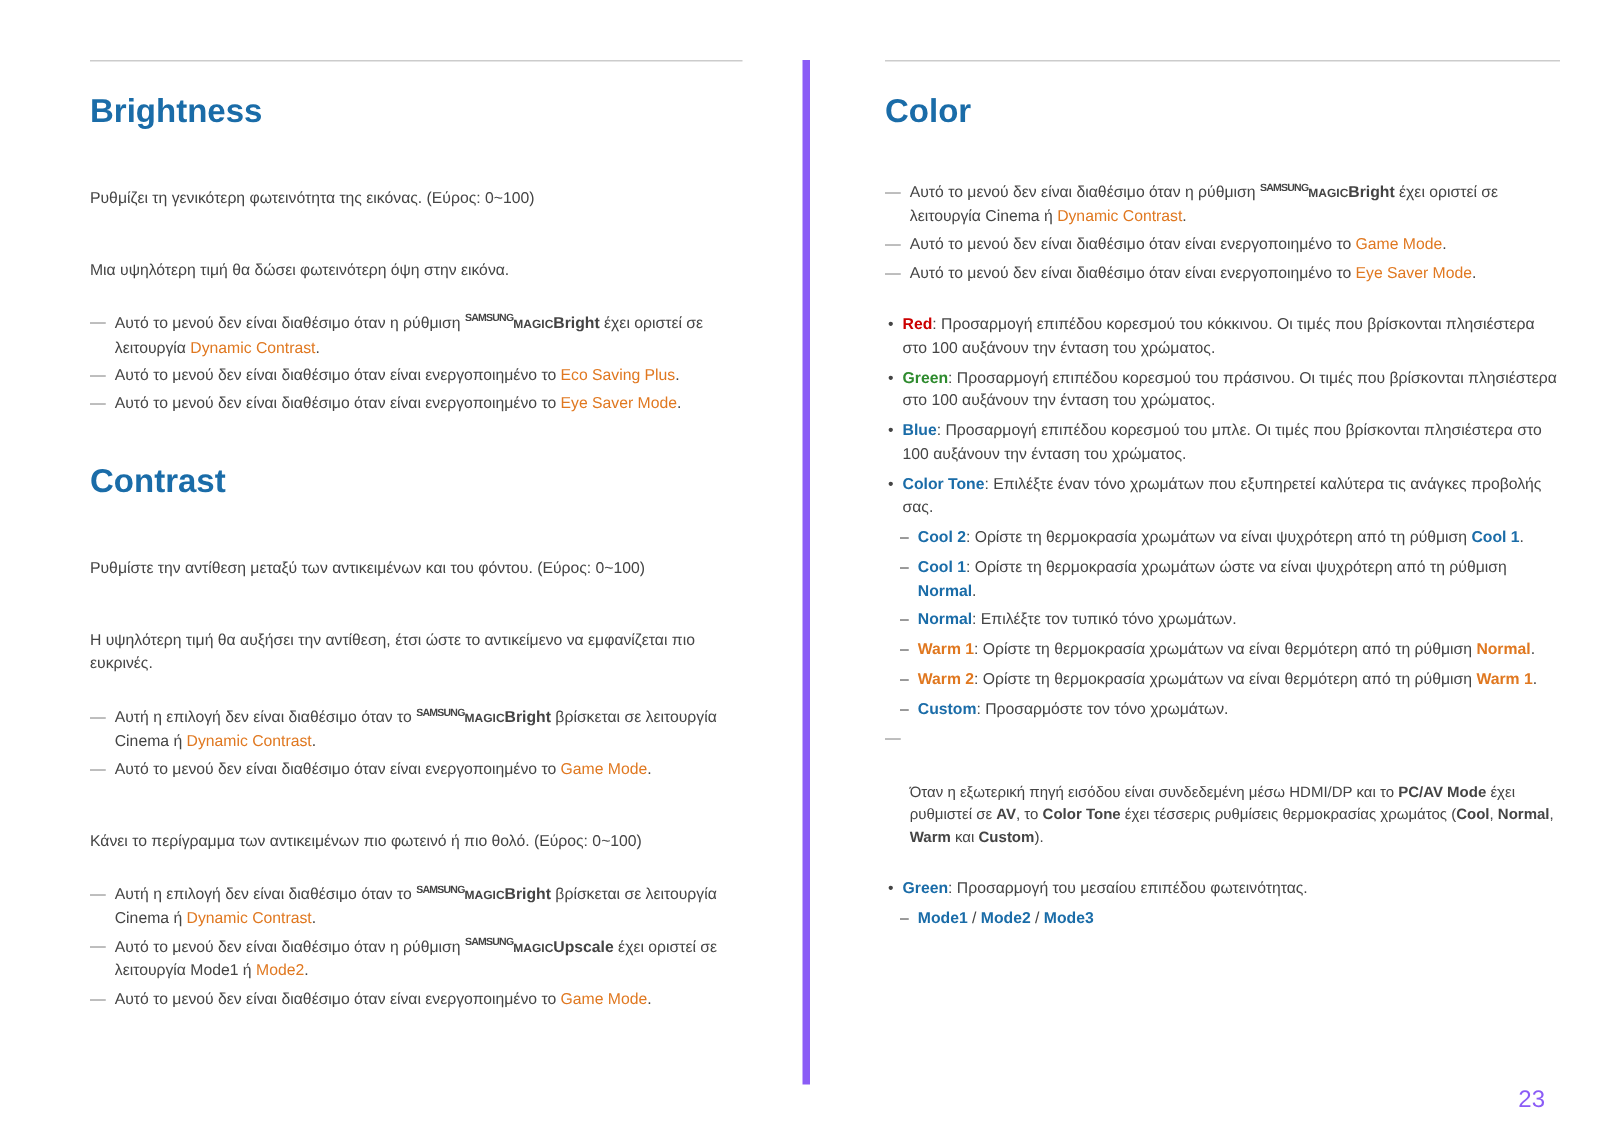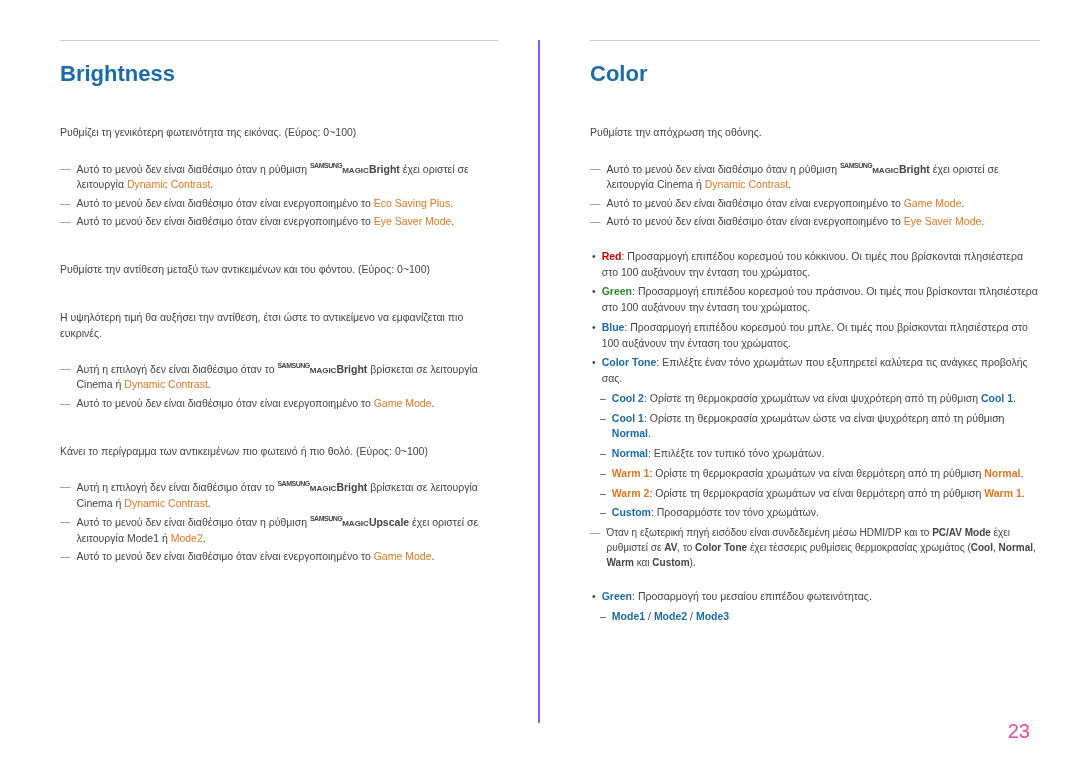--- a/index.html
+++ b/index.html
@@ -14,21 +14,21 @@
     }
     .page {
       display: flex;
       width: 100%;
       min-height: 763px;
       padding: 40px 0 40px 0;
     }
     .left-col {
       width: 50%;
       padding: 0 40px 0 60px;
-      border-right: 2px solid #8b5cf6;
+      border-right: 5px solid #8b5cf6;
     }
     .right-col {
       width: 50%;
       padding: 0 40px 0 50px;
     }
     .section {
       margin-bottom: 30px;
     }
     .section-title {
       font-size: 22px;
@@ -81,22 +81,22 @@
     .brand-samsung {
       font-size: 7px;
       font-weight: bold;
       letter-spacing: -0.5px;
       vertical-align: super;
     }
     .page-number {
       position: absolute;
       bottom: 20px;
       right: 50px;
-      font-size: 20px;
-      color: #ec4899;
+      font-size: 16px;
+      color: #8b5cf6;
       font-weight: normal;
     }
     .top-divider-left {
       border-top: 1px solid #ccc;
       margin-bottom: 20px;
     }
     .top-divider-right {
       border-top: 1px solid #ccc;
       margin-bottom: 20px;
     }
@@ -106,37 +106,39 @@
 
 <div class="page">
 
   <div class="left-col">
     <div class="top-divider-left"></div>
 
     <div class="section">
       <div class="section-title">Brightness</div>
       <div class="section-body">
         <p>Ρυθμίζει τη γενικότερη φωτεινότητα της εικόνας. (Εύρος: 0~100)</p>
+        <p>Μια υψηλότερη τιμή θα δώσει φωτεινότερη όψη στην εικόνα.</p>
         <br>
         <div class="em-item">
           <span class="em-dash">―</span>
           <span>Αυτό το μενού δεν είναι διαθέσιμο όταν η ρύθμιση <span class="brand-samsung">SAMSUNG</span><span style="font-size:8px;font-weight:bold;">MAGIC</span><strong>Bright</strong> έχει οριστεί σε λειτουργία <span class="orange">Dynamic Contrast</span>.</span>
         </div>
         <div class="em-item">
           <span class="em-dash">―</span>
           <span>Αυτό το μενού δεν είναι διαθέσιμο όταν είναι ενεργοποιημένο το <span class="orange">Eco Saving Plus</span>.</span>
         </div>
         <div class="em-item">
           <span class="em-dash">―</span>
           <span>Αυτό το μενού δεν είναι διαθέσιμο όταν είναι ενεργοποιημένο το <span class="orange">Eye Saver Mode</span>.</span>
         </div>
       </div>
     </div>
 
     <div class="section">
+      <div class="section-title">Contrast</div>
       <div class="section-body">
         <p>Ρυθμίστε την αντίθεση μεταξύ των αντικειμένων και του φόντου. (Εύρος: 0~100)</p>
         <p>Η υψηλότερη τιμή θα αυξήσει την αντίθεση, έτσι ώστε το αντικείμενο να εμφανίζεται πιο ευκρινές.</p>
         <br>
         <div class="em-item">
           <span class="em-dash">―</span>
           <span>Αυτή η επιλογή δεν είναι διαθέσιμο όταν το <span class="brand-samsung">SAMSUNG</span><span style="font-size:8px;font-weight:bold;">MAGIC</span><strong>Bright</strong> βρίσκεται σε λειτουργία Cinema ή <span class="orange">Dynamic Contrast</span>.</span>
         </div>
         <div class="em-item">
           <span class="em-dash">―</span>
@@ -164,21 +166,20 @@
       </div>
     </div>
   </div>
 
   <div class="right-col">
     <div class="top-divider-right"></div>
 
     <div class="section">
       <div class="section-title">Color</div>
       <div class="section-body">
-        <p>Ρυθμίστε την απόχρωση της οθόνης.</p>
         <br>
         
         <div class="em-item">
           <span class="em-dash">―</span>
           <span>Αυτό το μενού δεν είναι διαθέσιμο όταν η ρύθμιση <span class="brand-samsung">SAMSUNG</span><span style="font-size:8px;font-weight:bold;">MAGIC</span><strong>Bright</strong> έχει οριστεί σε λειτουργία Cinema ή <span class="orange">Dynamic Contrast</span>.</span>
         </div>
         <div class="em-item">
           <span class="em-dash">―</span>
           <span>Αυτό το μενού δεν είναι διαθέσιμο όταν είναι ενεργοποιημένο το <span class="orange">Game Mode</span>.</span>
         </div>
@@ -235,21 +236,21 @@
           <span><span class="orange"><strong>Warm 2</strong></span>: Ορίστε τη θερμοκρασία χρωμάτων να είναι θερμότερη από τη ρύθμιση <span class="orange"><strong>Warm 1</strong></span>.</span>
         </div>
         <div class="dash-item">
           <span class="dash-mark">–</span>
           <span><span class="blue"><strong>Custom</strong></span>: Προσαρμόστε τον τόνο χρωμάτων.</span>
         </div>
 
         
         <div class="em-item" style="margin-top:4px;">
           <span class="em-dash">―</span>
-          <span style="font-size:10px;">Όταν η εξωτερική πηγή εισόδου είναι συνδεδεμένη μέσω HDMI/DP και το <strong>PC/AV Mode</strong> έχει ρυθμιστεί σε <strong>AV</strong>, το <strong>Color Tone</strong> έχει τέσσερις ρυθμίσεις θερμοκρασίας χρωμάτος (<strong>Cool</strong>, <strong>Normal</strong>, <strong>Warm</strong> και <strong>Custom</strong>).</span>
+          <span style="font-size:10px;margin-top:36px;">Όταν η εξωτερική πηγή εισόδου είναι συνδεδεμένη μέσω HDMI/DP και το <strong>PC/AV Mode</strong> έχει ρυθμιστεί σε <strong>AV</strong>, το <strong>Color Tone</strong> έχει τέσσερις ρυθμίσεις θερμοκρασίας χρωμάτος (<strong>Cool</strong>, <strong>Normal</strong>, <strong>Warm</strong> και <strong>Custom</strong>).</span>
         </div>
 
         <br>
 
         
         <div class="bullet-item">
           <span class="bullet-dot">•</span>
           <span><span class="blue"><strong>Green</strong></span>: Προσαρμογή του μεσαίου επιπέδου φωτεινότητας.</span>
         </div>
 

